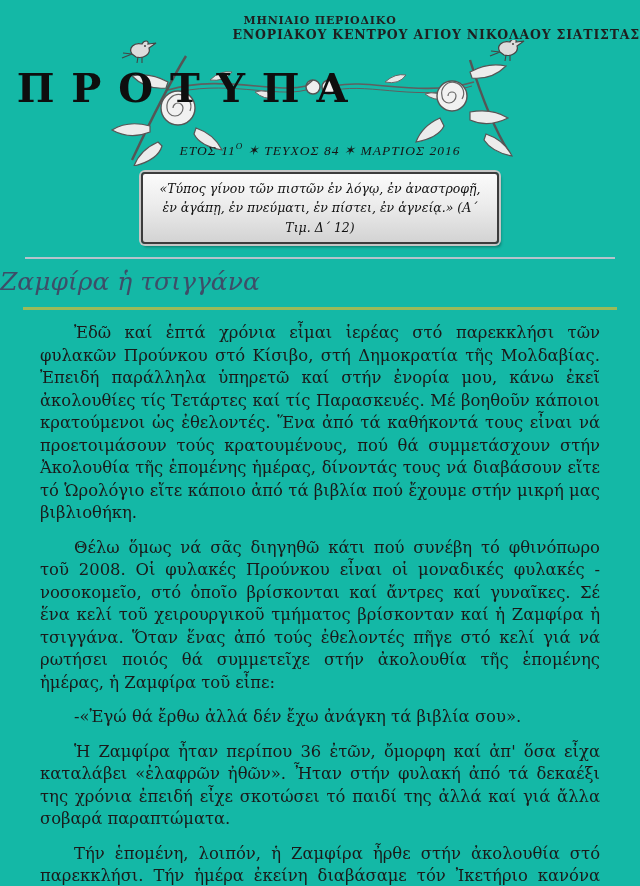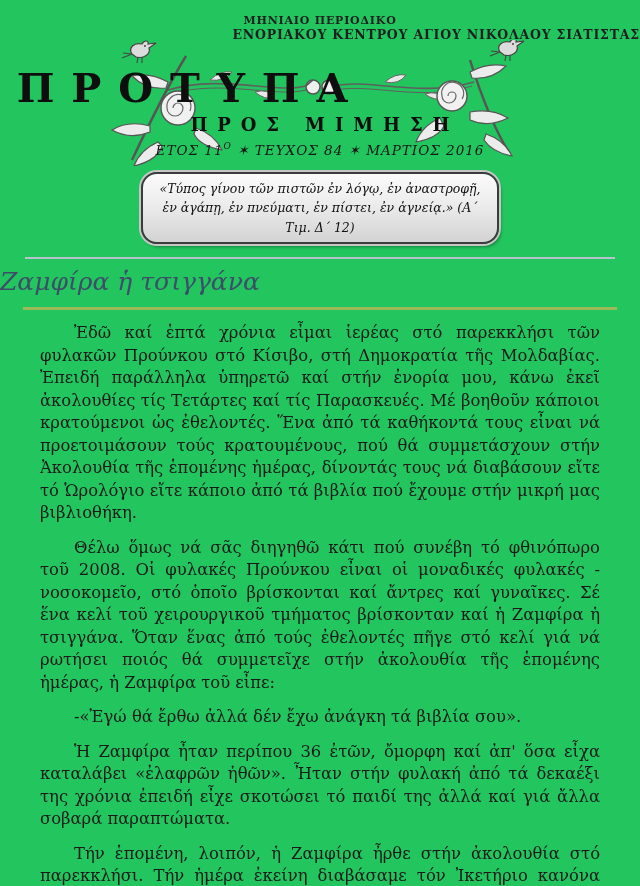--- a/index.html
+++ b/index.html
@@ -2,39 +2,39 @@
 <html lang="el"><head>
 <meta charset="utf-8">
 <style>
   html,body{margin:0;padding:0;background:#ffffff;}
   body{
     width:640px;height:886px;overflow:hidden;
     font-family:"DejaVu Serif","Liberation Serif",serif;
     color:#1c1c1c;
     -webkit-font-smoothing:antialiased;
   }
-  .page{position:relative;width:640px;height:886px;background:#22c55e;}
+  .page{position:relative;width:640px;height:886px;background:#14b8a6;}
 
   
   .masthead{position:relative;height:168px;}
   .mh-line1{padding-top:14px;text-align:center;font-weight:bold;font-size:11px;letter-spacing:.8px;color:#1f1f1f;}
   .mh-line2{text-align:right;font-weight:bold;font-size:12.5px;letter-spacing:.8px;color:#1f1f1f;}
   .ornament{position:absolute;top:40px;left:0;width:640px;height:126px;z-index:1;}
   .big-title{position:absolute;top:64px;left:0;width:100%;z-index:2;
     font-weight:bold;font-size:40px;letter-spacing:.42em;text-indent:.42em;color:#0e0e0e;}
   .sub-title{position:absolute;top:114px;left:0;width:100%;text-align:center;z-index:2;
     font-weight:bold;font-size:18px;letter-spacing:.55em;text-indent:.55em;color:#0e0e0e;}
   .issue-line{position:absolute;top:141px;left:0;width:100%;text-align:center;z-index:2;
-    font-style:italic;font-size:13.5px;letter-spacing:1px;color:#161616;}
+    font-style:italic;font-size:13.5px;letter-spacing:1px;color:#161616;font-family:Liberation Serif, serif;}
   .issue-line sup{font-size:9px;vertical-align:6px;}
 
   
   .quote-wrap{display:flex;justify-content:center;margin-top:4px;}
   .quote-box{
-    width:330px;padding:5px 12px;border-radius:16px;
+    width:330px;padding:5px 12px;border-radius:4px;
     border:2px solid #3c3c3c;
     background:linear-gradient(180deg,#fbfbfb 0%,#ececec 45%,#d3d3d3 100%);
     box-shadow:0 0 0 2px #c6c6c6, 2px 3px 3px rgba(0,0,0,.35);
     text-align:center;font-style:italic;font-size:12.5px;line-height:1.55;color:#101010;
   }
 
   
   .rule-light{margin:13px 25px 0 25px;border-top:2px solid #b6c3cc;}
   .article-title{margin-top:6px;font-style:italic;
     font-size:25px;line-height:34px;color:#3d4e68;}
@@ -113,21 +113,20 @@
       </g>
 
       <g transform="translate(486,0)">
         <path d="M14,12 C10,6 16,0 24,2 C26,-2 31,-2 30,2 L38,1 L31,6 C33,12 26,17 18,15 Z" fill="#dcdcdc" stroke="#444" stroke-width="1.2"></path>
         <circle cx="27" cy="4" r="0.9" fill="#333"></circle>
         <path d="M14,12 L4,16 M14,12 L5,11 M20,15 L19,21 M24,15 L24,21" stroke="#444" stroke-width="1.1" fill="none"></path>
       </g>
     </svg>
 
     <div class="big-title">ΠΡΟΤΥΠΑ</div>
-    <div class="sub-title">ΠΡΟΣ ΜΙΜΗΣΗ</div>
     <div class="issue-line"><span>ΕΤΟΣ 11</span><sup>Ο</sup><span> ✶ ΤΕΥΧΟΣ 84 ✶ ΜΑΡΤΙΟΣ 2016</span></div>
   </header>
 
   <div class="quote-wrap">
     <div class="quote-box"><span>«Τύπος γίνου τῶν πιστῶν ἐν λόγῳ, ἐν ἀναστροφῇ, ἐν ἀγάπῃ, ἐν πνεύματι, ἐν πίστει, ἐν ἁγνείᾳ.»</span><span> (Α΄ Τιμ. Δ΄ 12)</span></div>
   </div>
 
   <div class="rule-light"></div>
   <h1 class="article-title" style="font-weight:normal;margin:6px 0 0 0;">Ζαμφίρα ἡ τσιγγάνα</h1>
   <div class="rule-green"></div>

